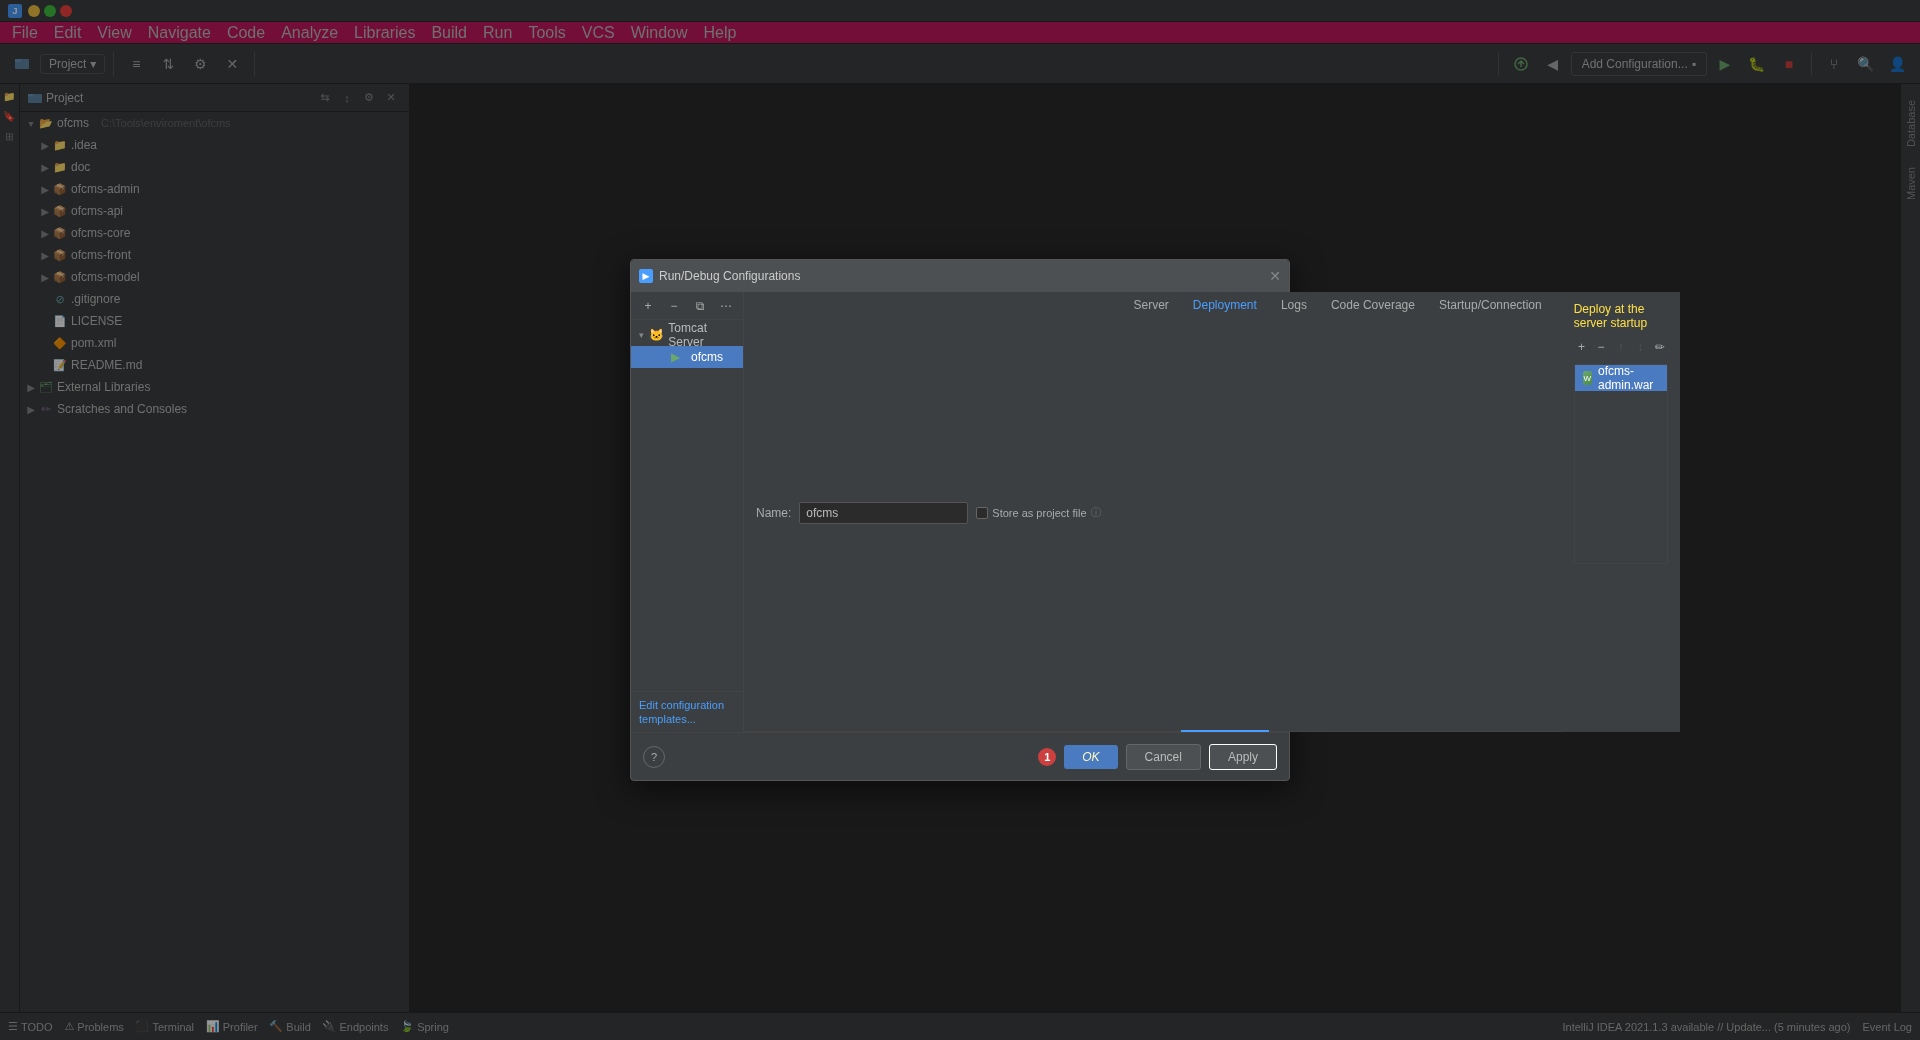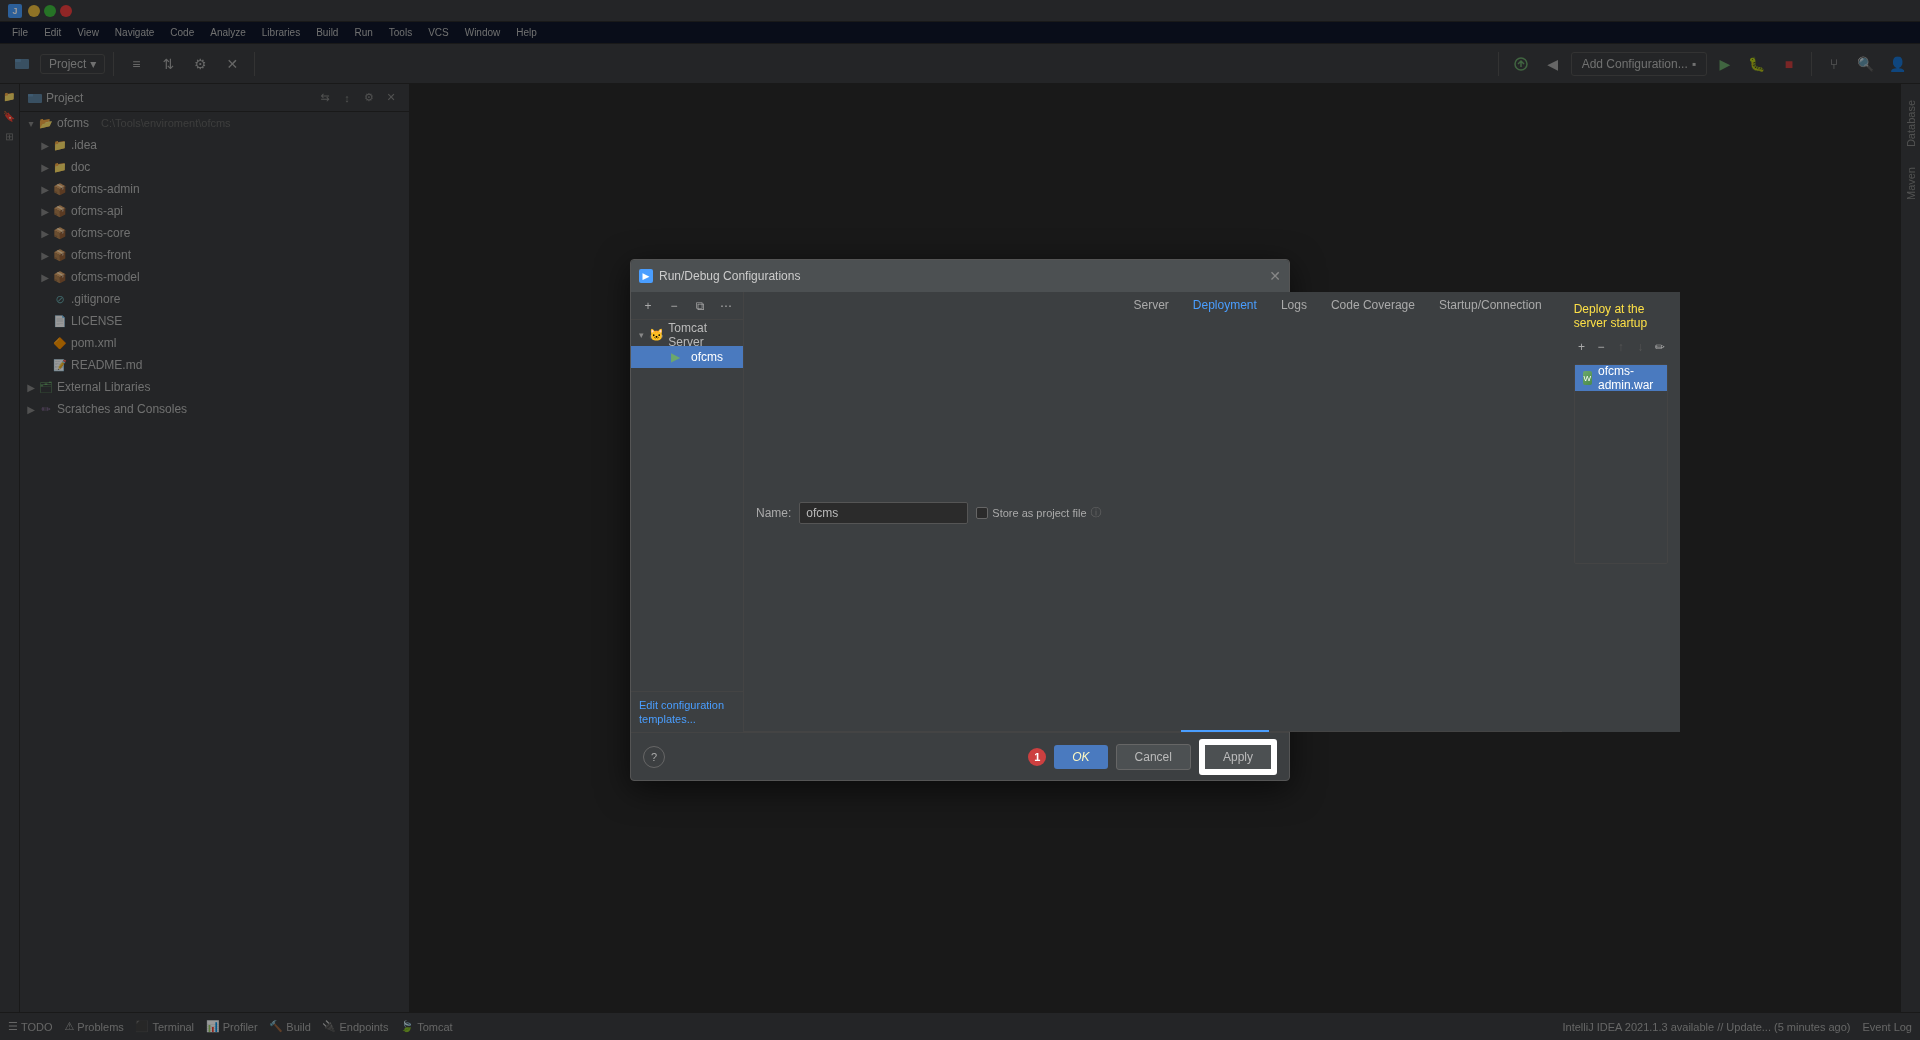--- a/index.html
+++ b/index.html
@@ -40,26 +40,26 @@
       width: 12px; height: 12px; border-radius: 50%;
       cursor: pointer;
     }
     .win-btn.minimize { background: #f0c040; }
     .win-btn.maximize { background: #40c040; }
     .win-btn.close { background: #f04040; }
 
     
     #menu-bar {
       height: 22px;
-      background: #0f172a;
+      background: #be185d;
       display: flex;
       align-items: center;
       padding: 0 4px;
       border-bottom: 1px solid #2b2b2b;
-      font-size: 10px;
+      font-size: 16px;
     }
     .menu-item {
       padding: 2px 8px;
       cursor: pointer;
       color: #bbbbbb;
       border-radius: 2px;
     }
 
     
     #toolbar {
@@ -483,21 +483,21 @@
       font-style: italic;
     }
     .btn-cancel {
       background: #4c5052;
       color: #bbbbbb;
       border: 1px solid #666;
     }
     .btn-apply {
       background: #4c5052;
       color: #bbbbbb;
-      border: 6px solid #ffffff;
+      border: 1px solid #ffffff;
     }
     .dlg-footer-spacer { flex: 1; }
 
     
     #content-area {
       flex: 1;
       background: #2b2b2b;
     }
 
     
@@ -710,21 +710,21 @@
   <div class="bottom-item">
     <span>🔨</span>
     <span>Build</span>
   </div>
   <div class="bottom-item">
     <span>🔌</span>
     <span>Endpoints</span>
   </div>
   <div class="bottom-item">
     <span style="color:#6ca86c;">🍃</span>
-    <span>Tomcat</span>
+    <span>Spring</span>
   </div>
   <div class="status-right bottom-item">
     <span>IntelliJ IDEA 2021.1.3 available // Update... (5 minutes ago)</span>
   </div>
   <div class="bottom-item">
     <span>Event Log</span>
   </div>
 </div>
 
 <div id="dialog-overlay">

